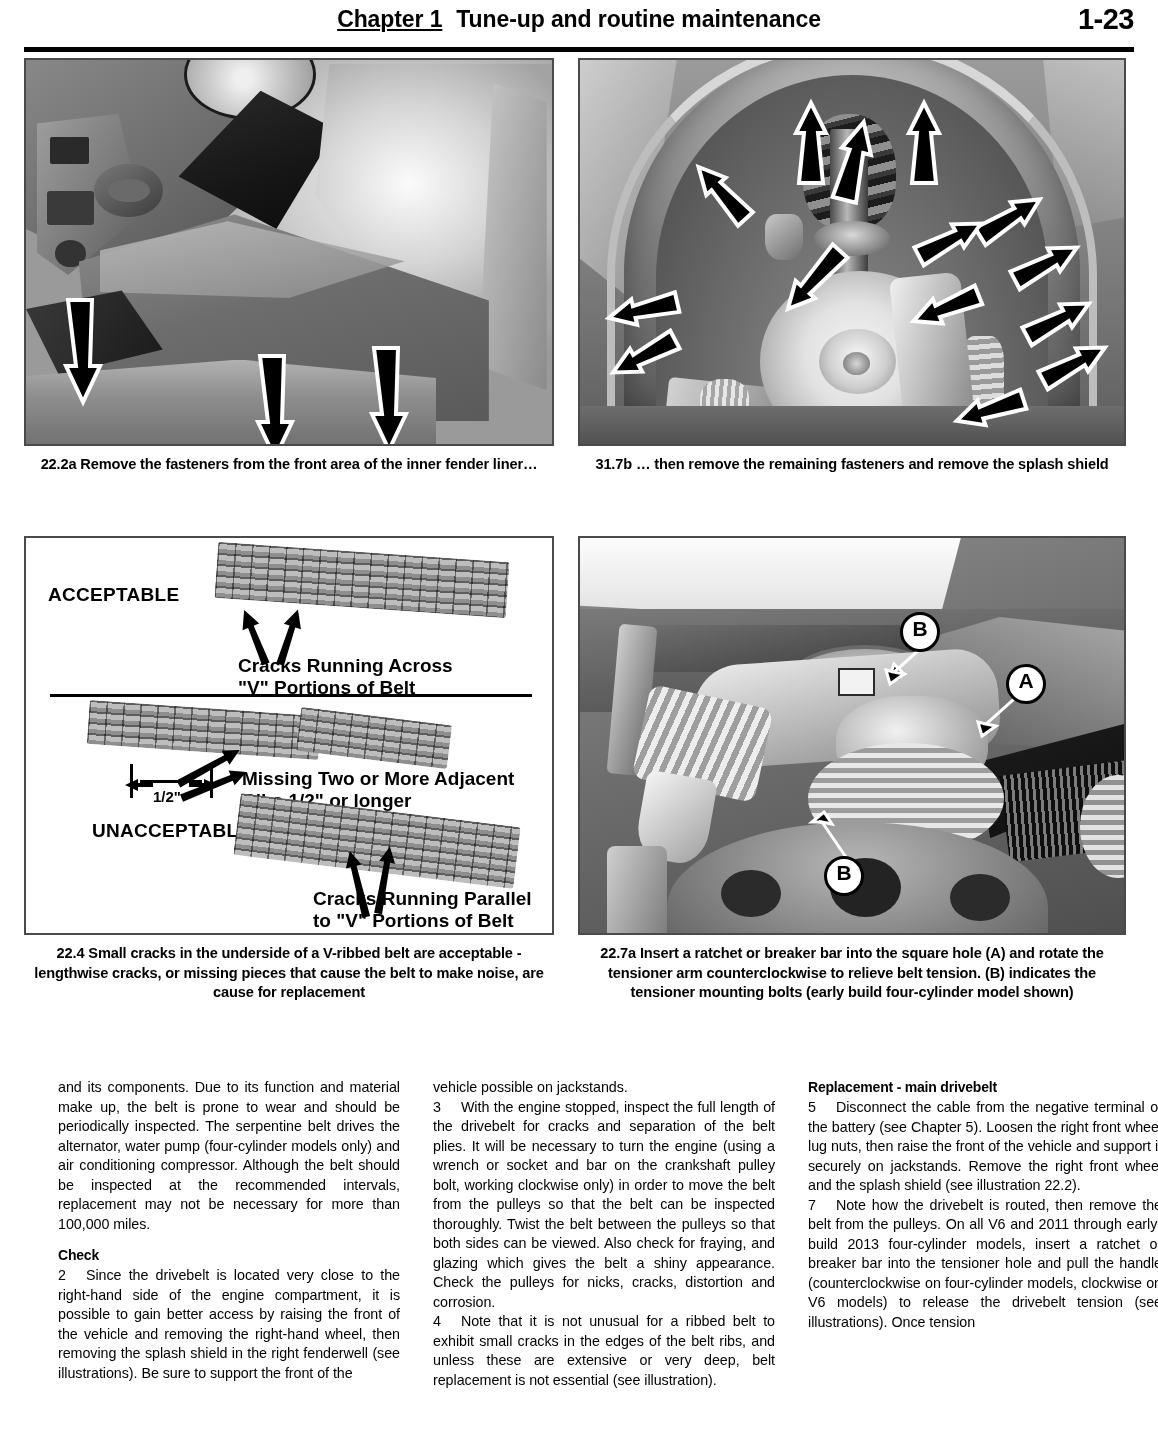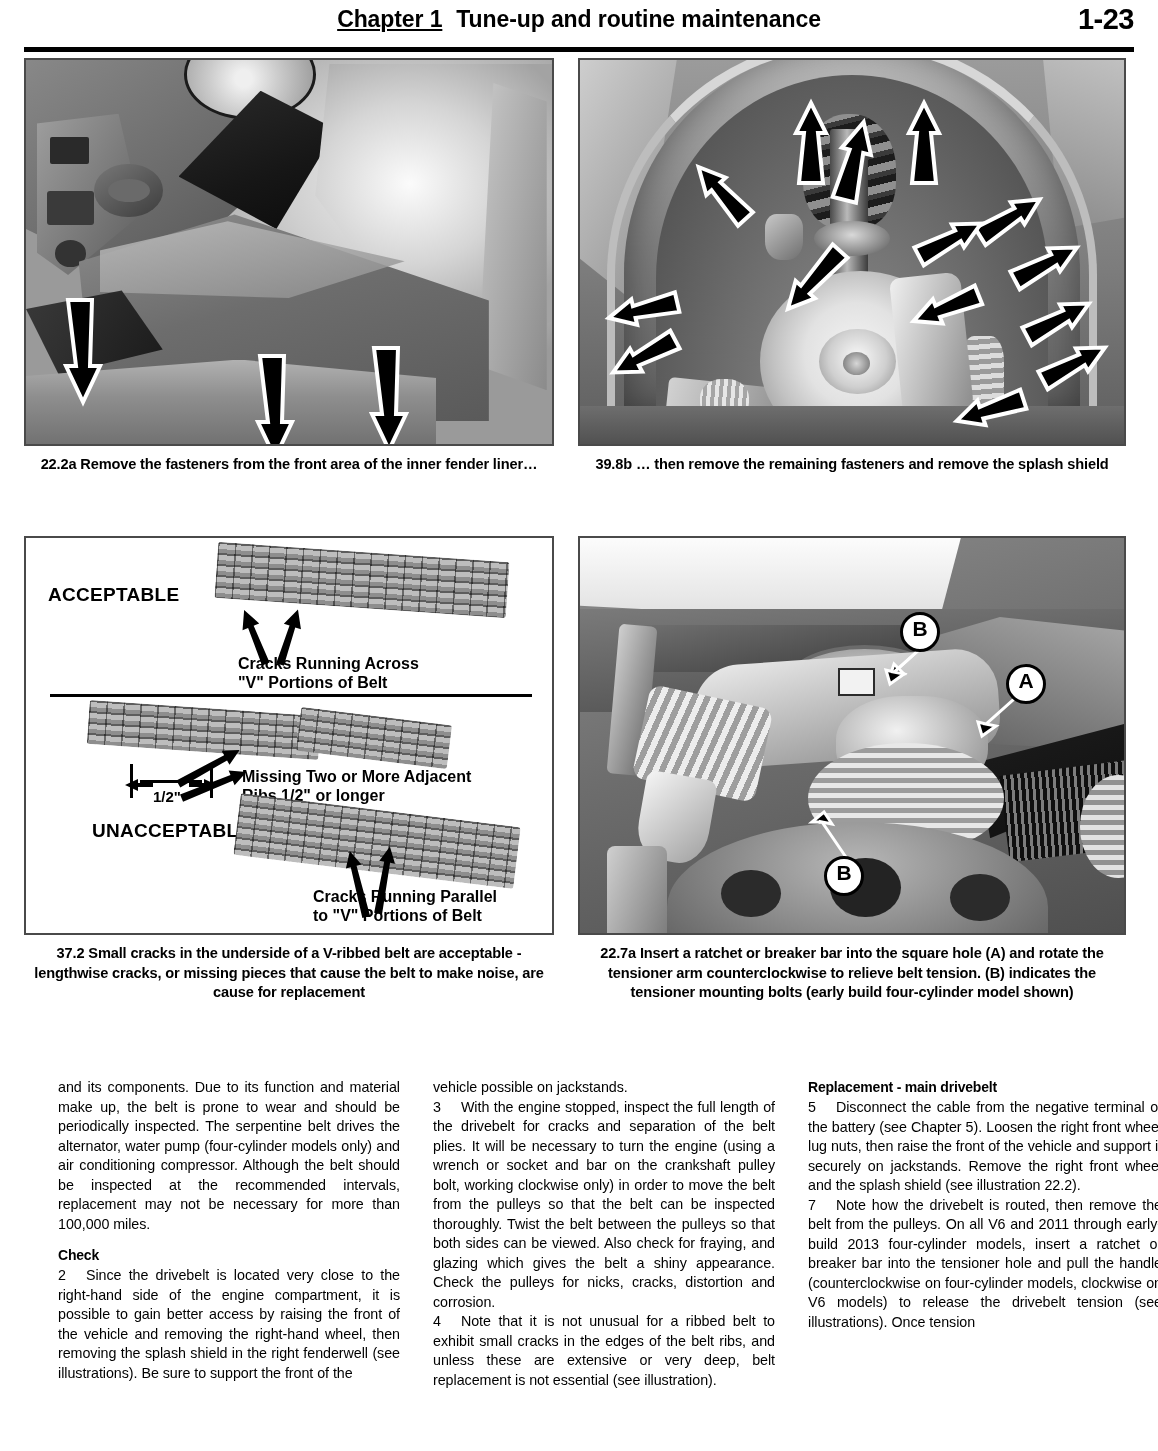--- a/index.html
+++ b/index.html
@@ -372,21 +372,21 @@
   .belt-diagram { position:absolute; inset:0; background:#fff; }
   .bd-label {
     position: absolute;
     font-weight: bold;
     font-size: 19px;
     letter-spacing: 0.3px;
   }
   .bd-note {
     position: absolute;
     font-weight: bold;
-    font-size: 16px;
+    font-size: 19px;
     line-height: 1.18;
     white-space: pre-line;
   }
   .bd-divider {
     position: absolute;
     background: #000;
     height: 3px;
   }
   .belt-strip {
     position: absolute;
@@ -573,21 +573,21 @@
       <svg width="36" height="76" viewBox="0 0 36 76">
         <path d="M18 3 L31 29 L24 29 L28 73 L8 73 L12 29 L5 29 Z" fill="#000" stroke="#fff" stroke-width="4"></path>
       </svg>
     </div>
     <div class="arrow" style="left:392px;top:312px;transform:rotate(-108deg);">
       <svg width="36" height="76" viewBox="0 0 36 76">
         <path d="M18 3 L31 29 L24 29 L28 73 L8 73 L12 29 L5 29 Z" fill="#000" stroke="#fff" stroke-width="4"></path>
       </svg>
     </div>
   </div>
-  <div class="fig-caption">39.8b … then remove the remaining fasteners and remove the splash shield</div>
+  <div class="fig-caption">31.7b … then remove the remaining fasteners and remove the splash shield</div>
 </div>
 
 <div class="figure" id="fig-22-4">
   <div class="fig-frame">
     <div class="belt-diagram">
 
       <div class="bd-label" style="left:22px;top:46px;">ACCEPTABLE</div>
       <div class="belt-strip" style="left:190px;top:14px;width:292px;height:56px;transform:rotate(4deg);border-radius:3px;"></div>
 
       <div class="arrow" style="left:218px;top:68px;transform:rotate(-22deg);">
@@ -644,21 +644,21 @@
       </div>
       <div class="arrow" style="left:348px;top:306px;transform:rotate(10deg);">
         <svg width="20" height="72" viewBox="0 0 20 72">
           <path d="M10 2 L18 18 L13 18 L14 70 L6 70 L7 18 L2 18 Z" fill="#000"></path>
         </svg>
       </div>
       <div class="bd-note" style="left:287px;top:350px;">Cracks Running Parallel
 to "V" Portions of Belt</div>
     </div>
   </div>
-  <div class="fig-caption">37.2 Small cracks in the underside of a V-ribbed belt are acceptable - lengthwise cracks, or missing pieces that cause the belt to make noise, are cause for replacement</div>
+  <div class="fig-caption">22.4 Small cracks in the underside of a V-ribbed belt are acceptable - lengthwise cracks, or missing pieces that cause the belt to make noise, are cause for replacement</div>
 </div>
 
 <div class="figure" id="fig-22-7a">
   <div class="fig-frame">
     <div class="photo">
       <div class="ph-shape p4-bg"></div>
       <div class="ph-shape p4-sky"></div>
       <div class="ph-shape p4-block-top"></div>
       <div class="ph-shape p4-headbar"></div>
       <div class="ph-shape p4-bracket-right"></div>

